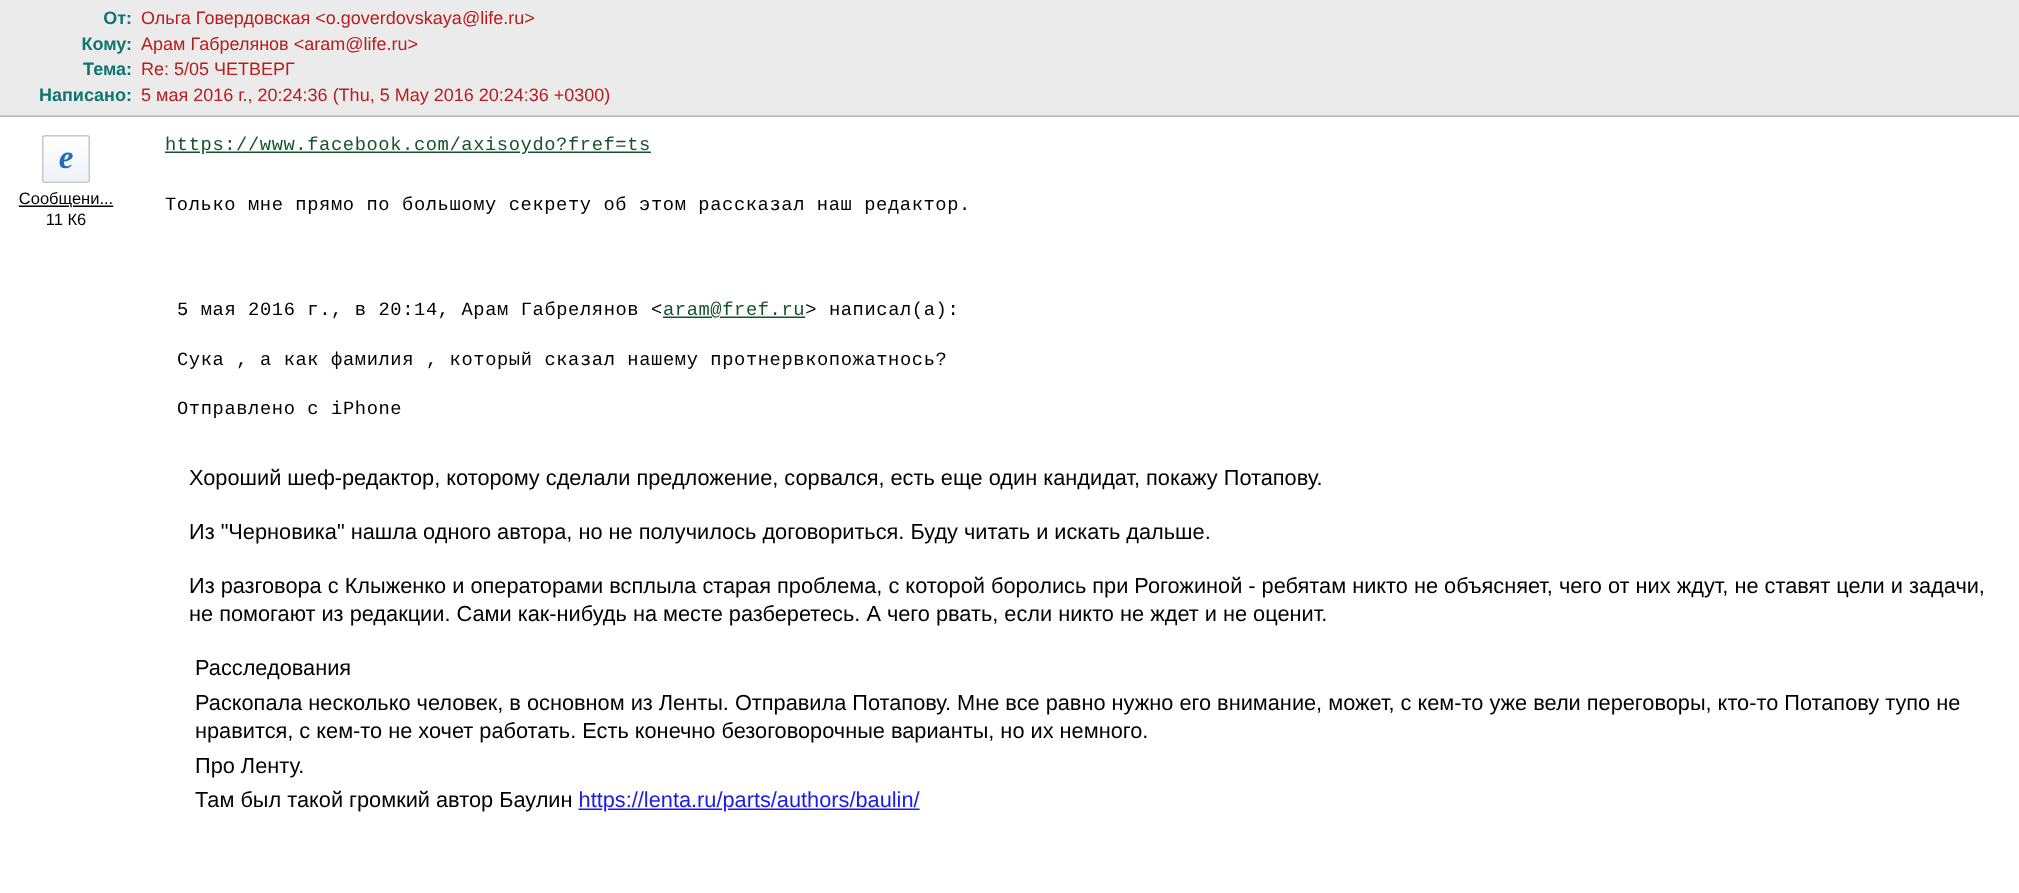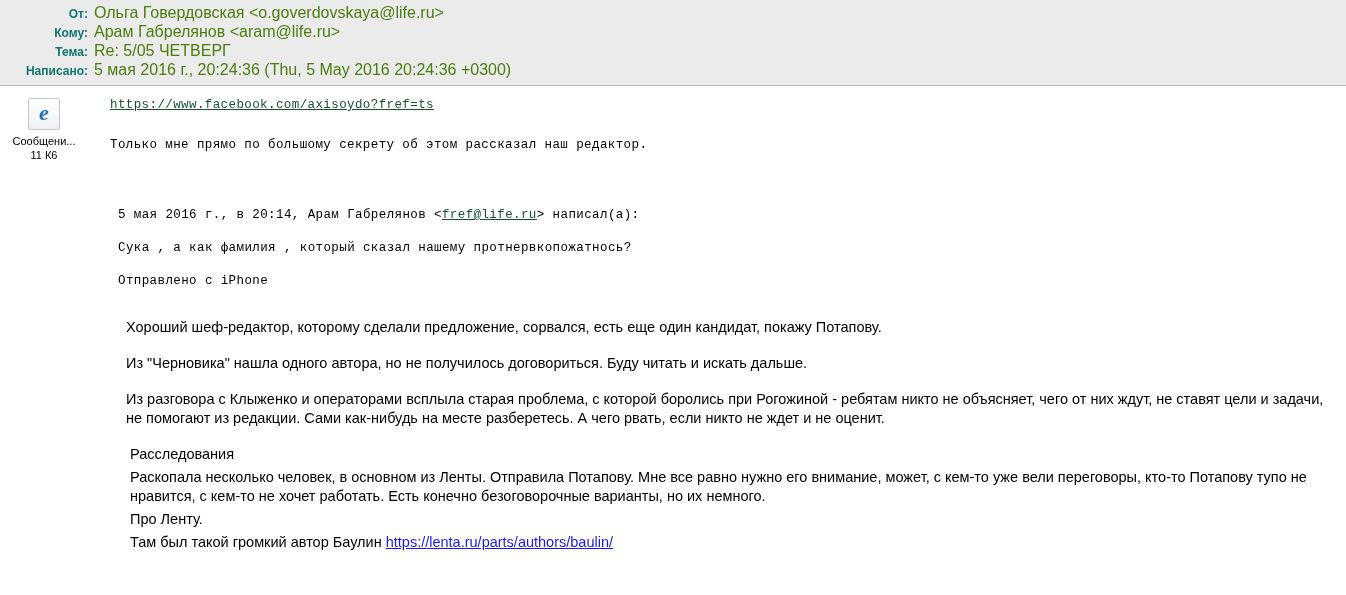--- a/index.html
+++ b/index.html
@@ -32,22 +32,22 @@
     width: 88px;
     min-width: 88px;
     text-align: right;
     font-weight: bold;
     font-size: 12px;
     color: #0f766e;
     padding-right: 6px;
     font-family: "Liberation Sans", sans-serif;
   }
   .hdr-value {
-    font-size: 16px;
-    color: #4d7c0f;
+    font-size: 12px;
+    color: #b91c1c;
     font-family: "Liberation Sans", sans-serif;
   }
 
   
   .body-wrap {
     display: flex;
     align-items: flex-start;
   }
 
   
@@ -74,20 +74,21 @@
     font-family: "Liberation Serif", serif;
     font-size: 22px;
     font-style: italic;
     font-weight: bold;
     color: #1c6fb8;
     line-height: 26px;
   }
   .attach-name {
     line-height: 14px;
     white-space: nowrap;
+    text-decoration: underline;
   }
   .attach-size {
     line-height: 14px;
   }
 
   
   .content-col {
     flex: 1;
     padding-top: 10px;
     padding-right: 14px;
@@ -177,21 +178,21 @@
   <div class="content-col">
 
     <div class="p-url">
       <a class="mono-link" href="#">https://www.facebook.com/axisoydo?fref=ts</a>
     </div>
 
     <div class="p-intro mono">Только мне прямо по большому секрету об этом рассказал наш редактор.</div>
 
     <div class="quote-block">
 
-      <div class="q-line mono"><span>5 мая 2016 г., в 20:14, Арам Габрелянов &lt;</span><a class="mono-link" href="#">fref@life.ru</a><span>&gt; написал(а):</span></div>
+      <div class="q-line mono"><span>5 мая 2016 г., в 20:14, Арам Габрелянов &lt;</span><a class="mono-link" href="#">aram@fref.ru</a><span>&gt; написал(а):</span></div>
 
       <div class="q-line mono">Сука , а как фамилия , который сказал нашему протнервкопожатнось?</div>
 
       <div class="q-line mono">Отправлено с iPhone</div>
 
 
     </div>
 
     <div class="rich">
 

